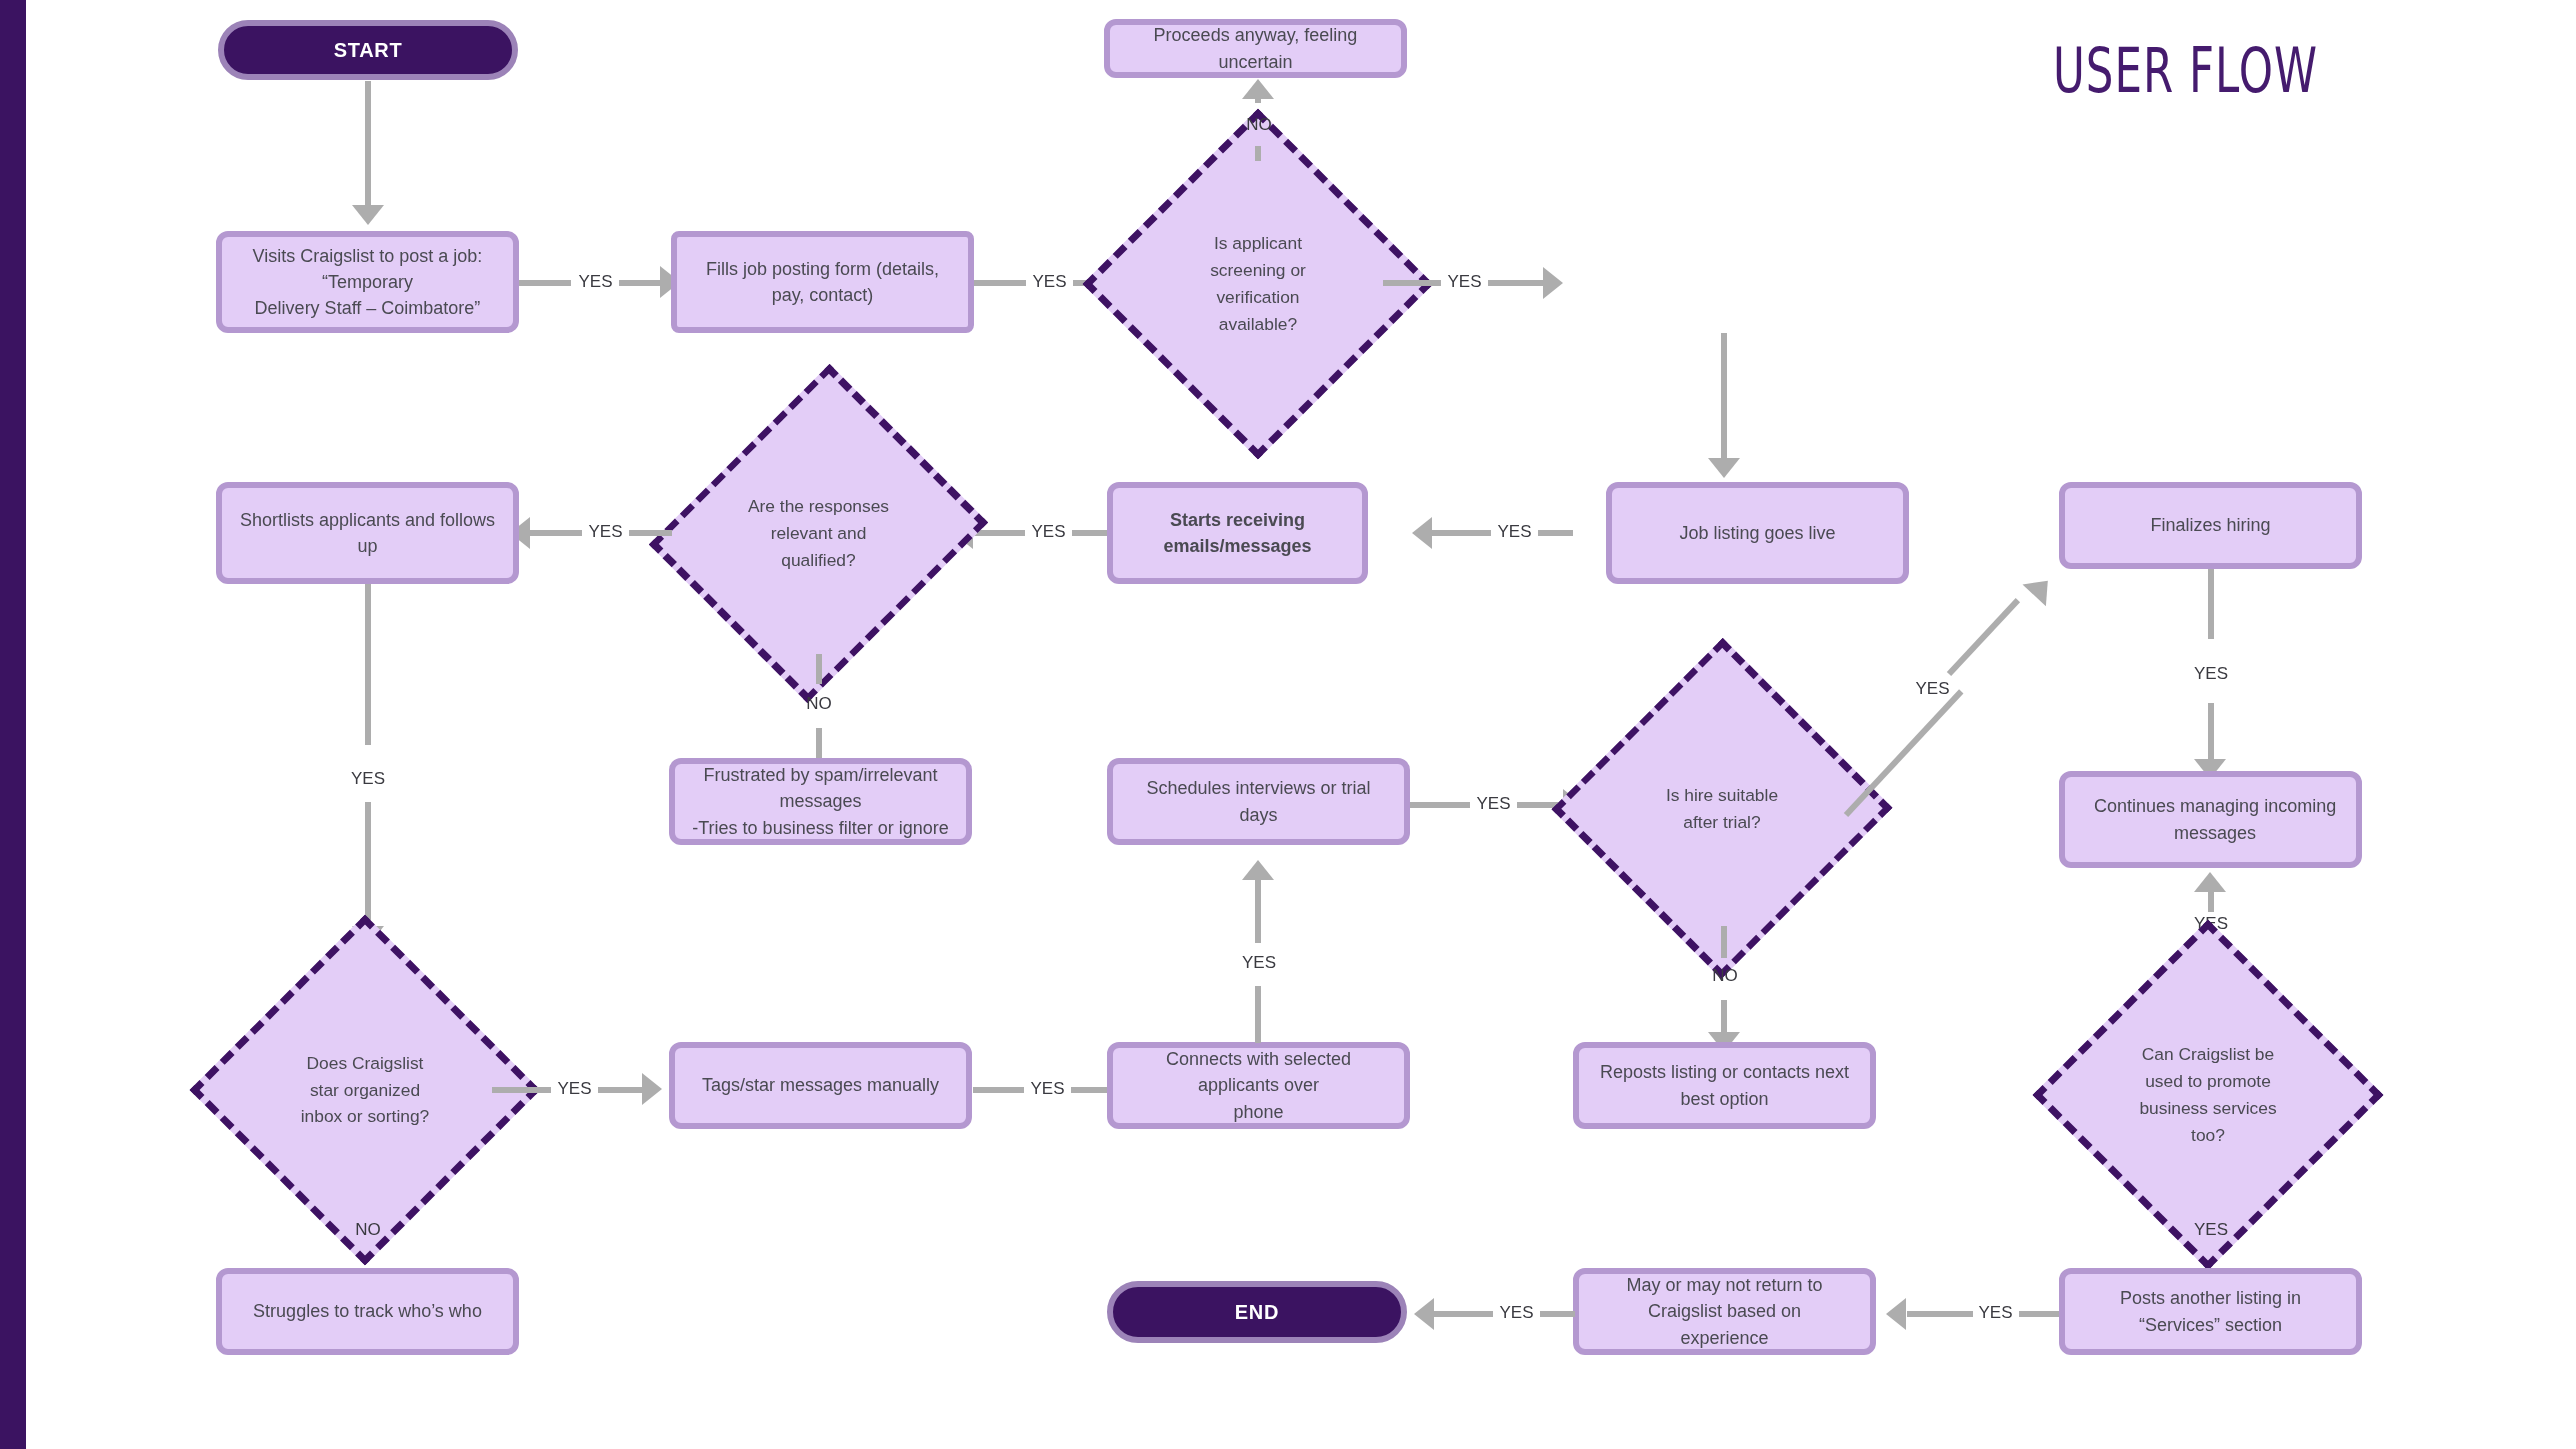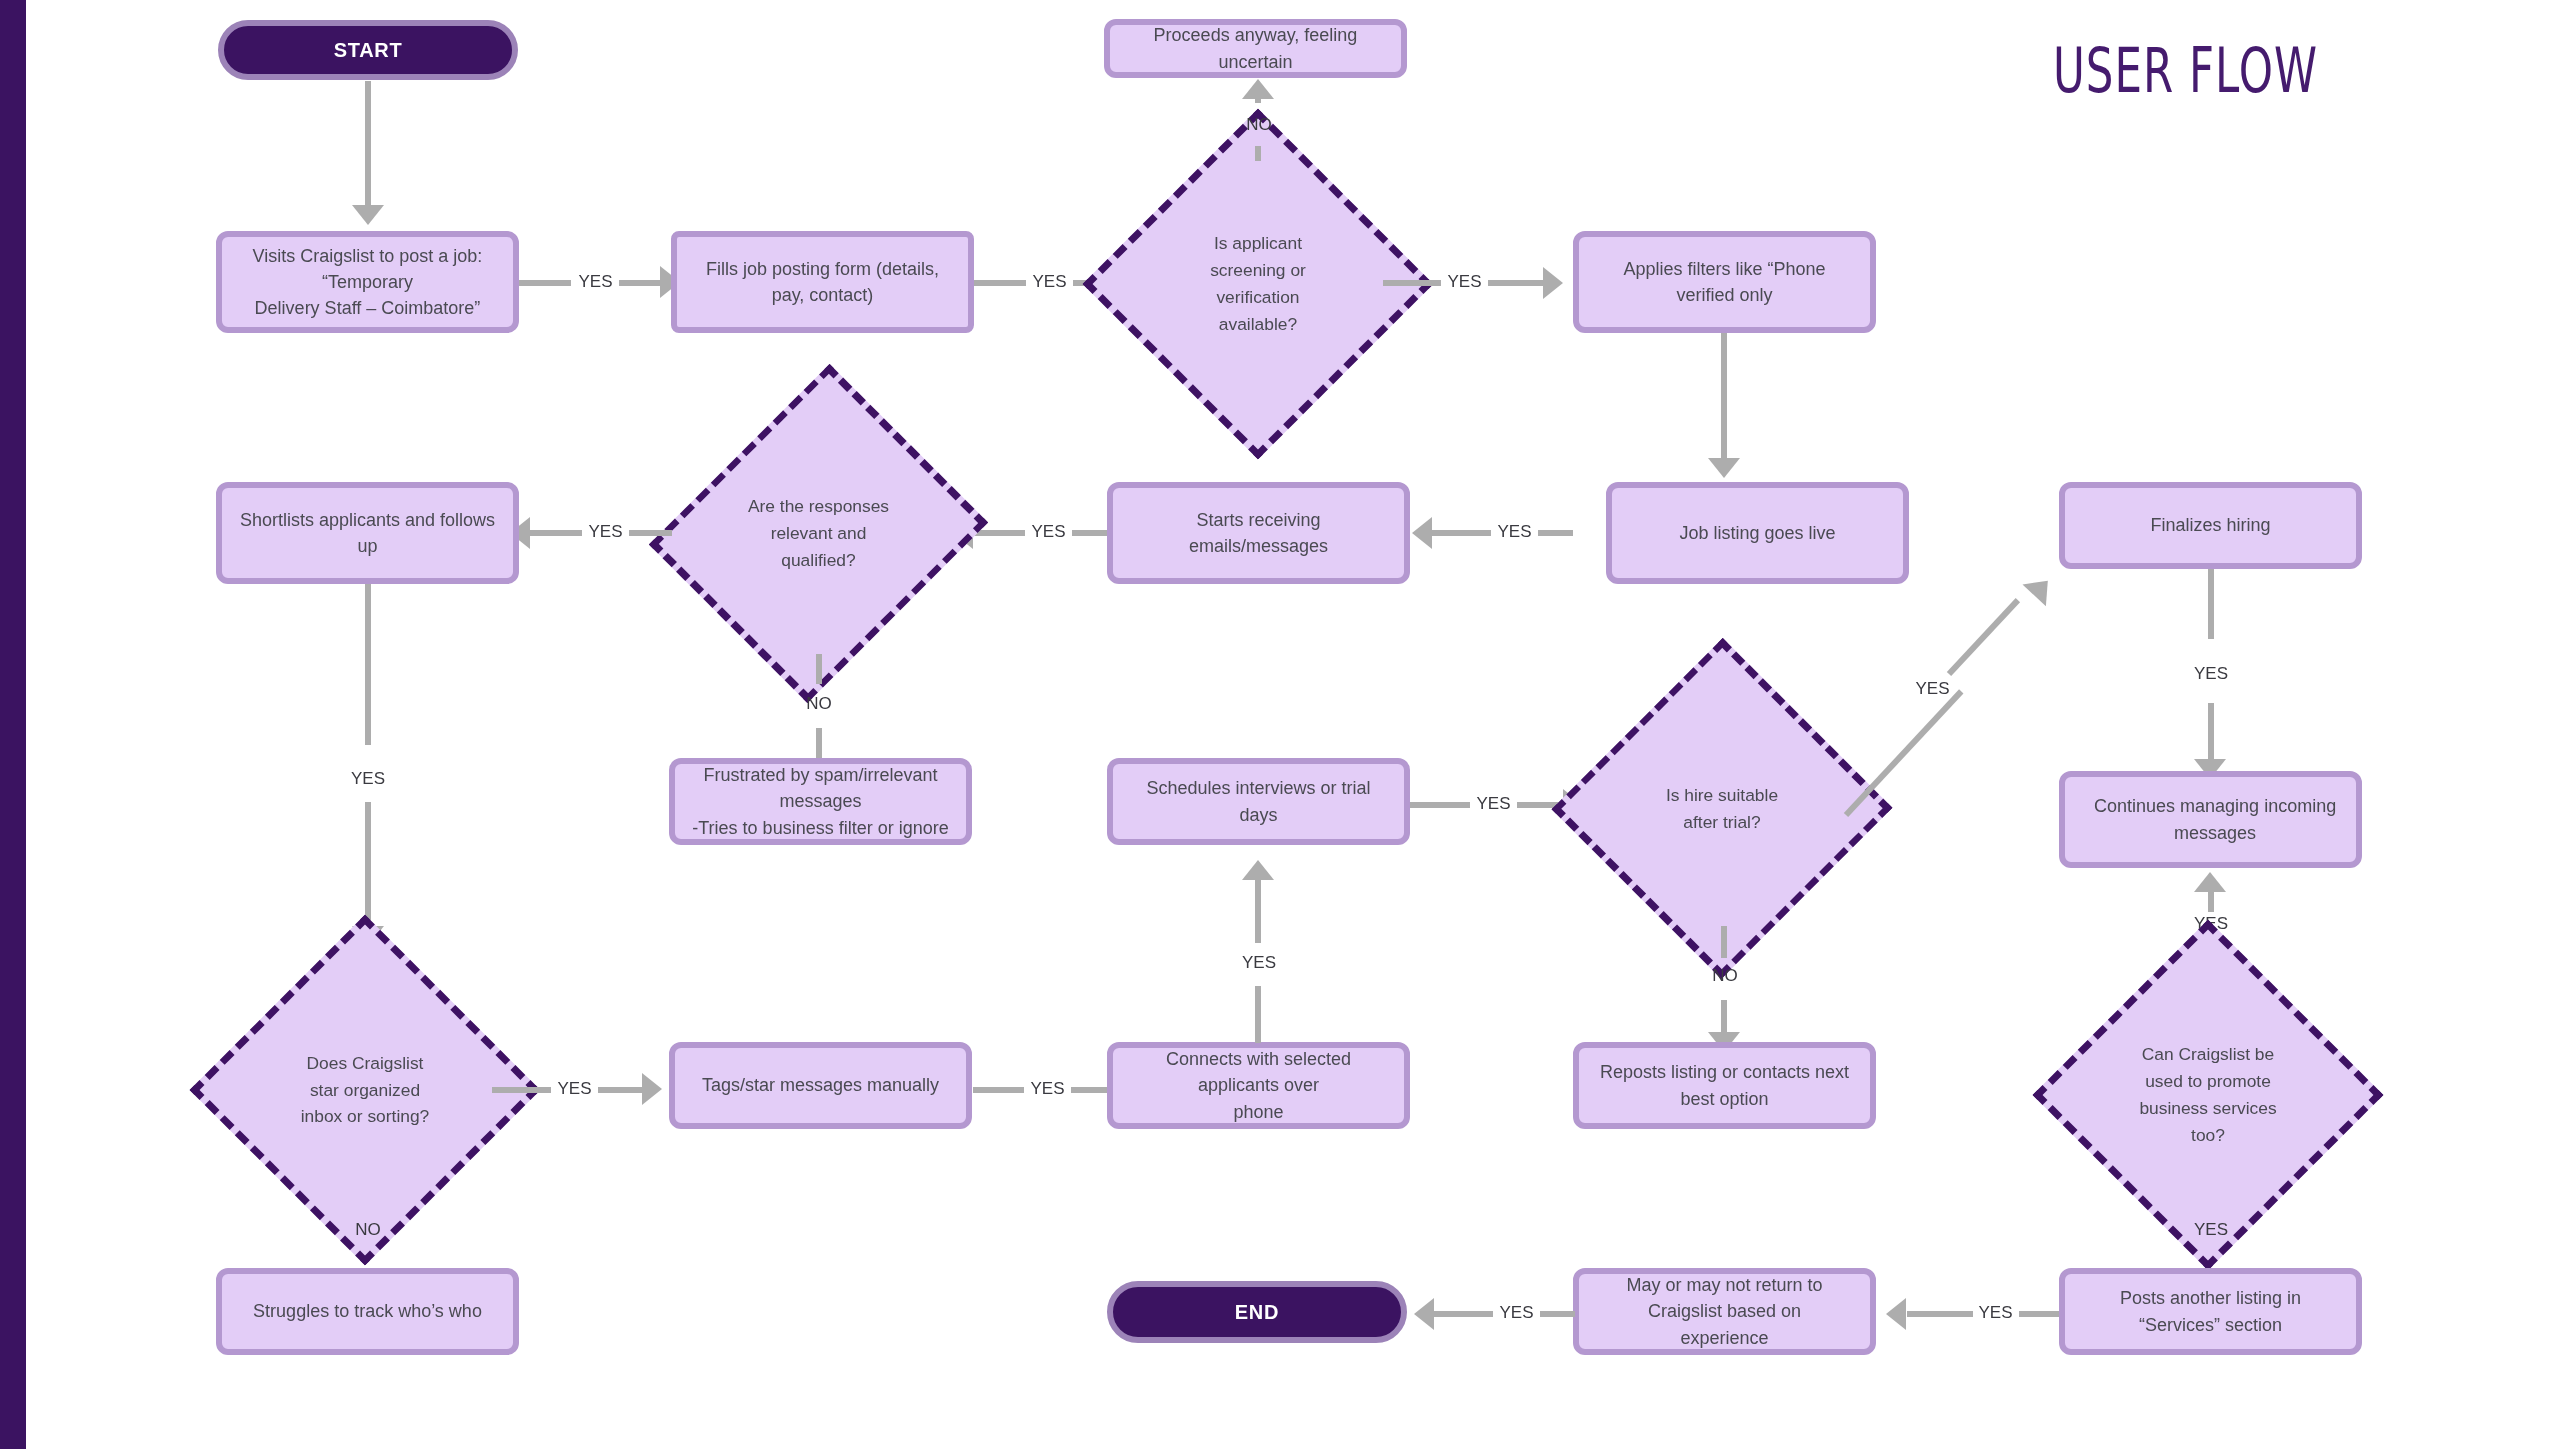--- a/index.html
+++ b/index.html
@@ -131,33 +131,32 @@
   <div class="edge v" style="left:1255px;top:91px;height:12px;"></div>
   <div class="arrow up" style="left:1242px;top:79px;"></div>
 
   <div class="node proc" style="left:1104px;top:19px;width:303px;height:59px;">Proceeds anyway, feeling uncertain</div>
 
   <div class="edge h" style="left:1383px;top:280px;width:58px;"></div>
   <div class="elabel" style="left:1441px;top:272px;width:47px;">YES</div>
   <div class="edge h" style="left:1488px;top:280px;width:55px;"></div>
   <div class="arrow right" style="left:1543px;top:267px;"></div>
 
-  <div class="node proc" style="left:1573px;top:231px;width:303px;height:102px;">Applies filters like “Phone verified only</div>
 
   <div class="edge v" style="left:1721px;top:333px;height:127px;"></div>
   <div class="arrow down" style="left:1708px;top:458px;"></div>
 
   <div class="node proc" style="left:1573px;top:482px;width:303px;height:102px;margin-left:33px;">Job listing goes live</div>
 
   <div class="arrow left" style="left:1412px;top:517px;"></div>
   <div class="edge h" style="left:1432px;top:530px;width:59px;"></div>
   <div class="elabel" style="left:1491px;top:522px;width:47px;">YES</div>
   <div class="edge h" style="left:1538px;top:530px;width:35px;"></div>
 
-  <div class="node proc" style="left:1107px;top:482px;width:303px;height:102px;">Starts receiving emails/messages</div>
+  <div class="node proc" style="left:1107px;top:482px;width:261px;height:102px;font-weight:bold;">Starts receiving emails/messages</div>
 
   <div class="arrow left" style="left:953px;top:517px;"></div>
   <div class="edge h" style="left:973px;top:530px;width:52px;"></div>
   <div class="elabel" style="left:1025px;top:522px;width:47px;">YES</div>
   <div class="edge h" style="left:1072px;top:530px;width:35px;"></div>
 
   <div class="node decision" style="left:698px;top:413px;width:241px;height:241px;">
     <div class="dia" style="transform:rotate(45deg) scale(0.93,1.06);"></div>
     <div class="dtxt">
       <span>

